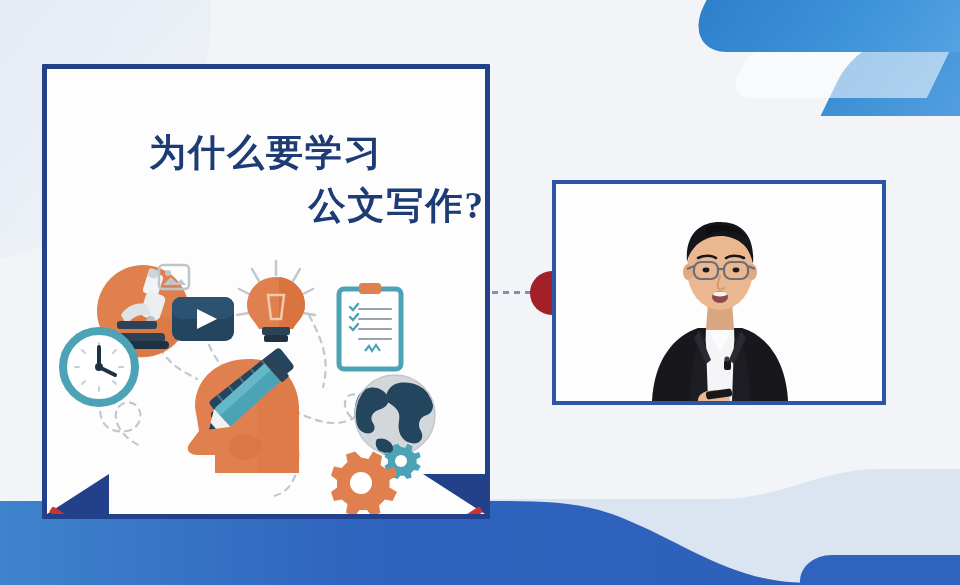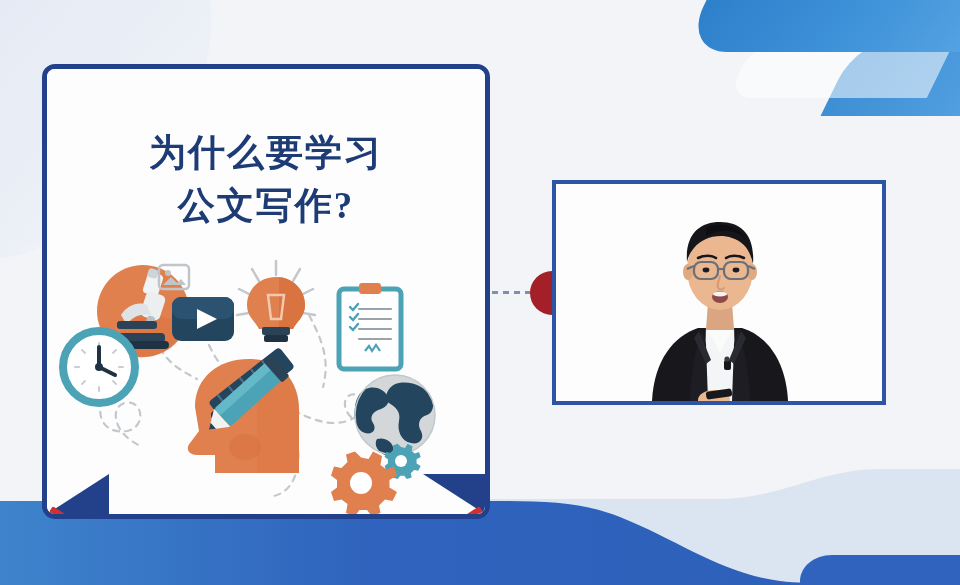--- a/index.html
+++ b/index.html
@@ -71,21 +71,21 @@
   }
   .bw-light {
     position:absolute; left:0; bottom:0; width:100%; height:100%;
     opacity:.55;
   }
 
   
   .slide {
     position:absolute; left:42px; top:64px; width:448px; height:455px;
     border:5px solid #23418b;
-    border-radius:13px;
+    border-radius:1px;
     background:#ffffff;
     overflow:hidden;
   }
   .slide-inner { position:absolute; inset:0; background:#fdfdfd; }
 
   
   .fold { position:absolute; bottom:0; width:62px; height:40px; overflow:hidden; }
   .fold.left  { left:0; }
   .fold.right { right:0; }
   .fold .navy {
@@ -106,21 +106,21 @@
     position:absolute; left:0; right:0; top:58px;
     text-align:center;
     color:#1d3c76;
     font-family:"Liberation Serif", serif;
     font-weight:bold;
     font-size:37px;
     line-height:1.42;
     letter-spacing:2px;
     text-shadow:1px 1px 0 rgba(255,255,255,.6);
   }
-  .slide-title .l2 { display:block; }
+  .slide-title .l2 { display:block;text-align:right; }
 
   
   .illus { position:absolute; left:0; top:190px; width:100%; height:258px; }
 
   
   .presenter {
     position:absolute; left:552px; top:180px; width:334px; height:225px;
     border:4px solid #2d55a5;
     background:#ffffff;
     overflow:hidden;

